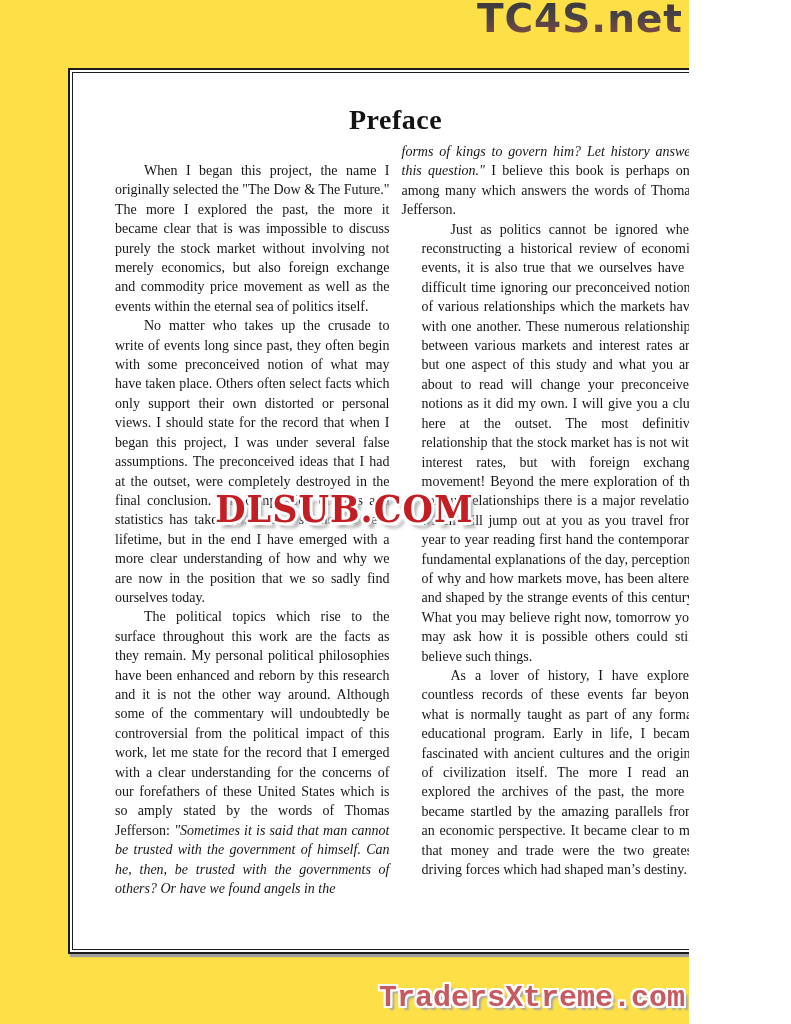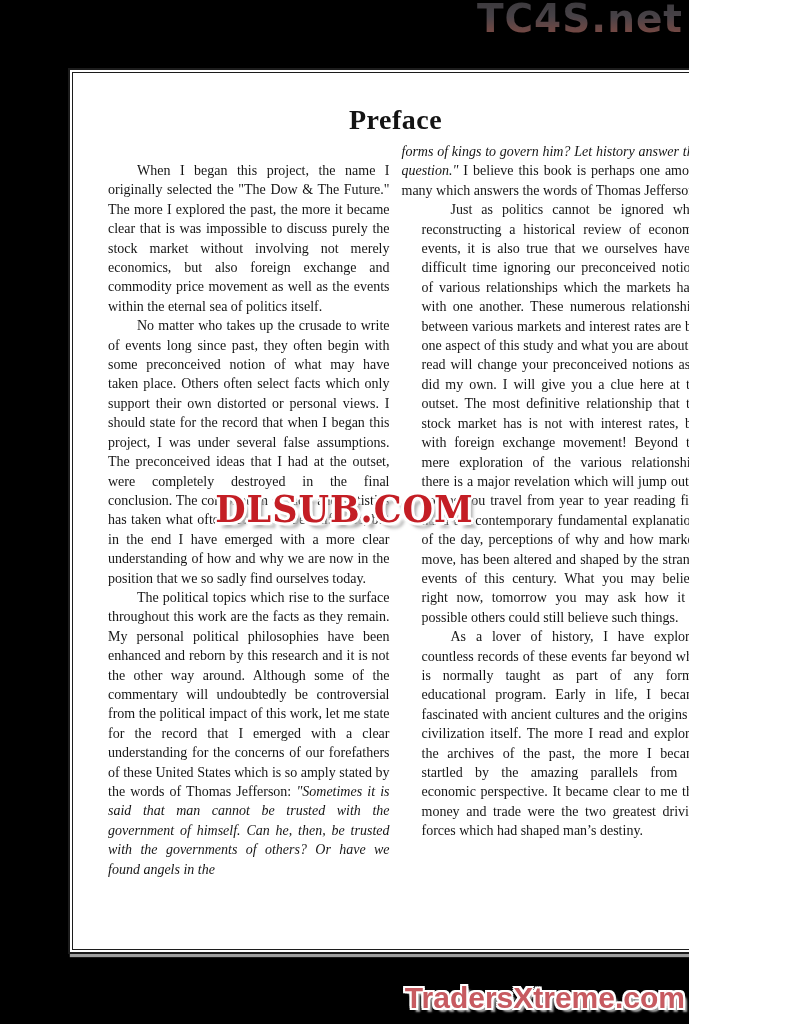--- a/index.html
+++ b/index.html
@@ -1,21 +1,21 @@
 <!DOCTYPE html>
 <html lang="en"><head>
 <meta charset="utf-8">
 <style>
   * { margin: 0; padding: 0; box-sizing: border-box; }
   html, body { background: #ffffff; }
   .canvas {
     position: relative;
     width: 689px;
     height: 1024px;
-    background: #000000;
+    background: #fde047;
     overflow: hidden;
     font-family: "Liberation Serif", serif;
   }
 
   
   .tc4s {
     position: absolute;
     top: -4px;
     right: 6px;
     font-family: "DejaVu Sans", sans-serif;
@@ -37,21 +37,21 @@
     height: 886px;
     border: 2px solid #1c1c1c;
     box-shadow: 2px 3px 1px #9f9f9f;
     background: #ffffff;
   }
   .frame-inner {
     position: absolute;
     inset: 2px;
     border: 1px solid #1c1c1c;
     overflow: hidden;
-    padding: 0 15px;
+    padding: 0 22px;
   }
 
   .title {
     margin-top: 31px;
     text-align: center;
     font-family: "Liberation Serif", serif;
     font-weight: 700;
     font-size: 28px;
     color: #141414;
     letter-spacing: 0.5px;
@@ -96,21 +96,21 @@
       -3px 0 0 #ffffff, 3px 0 0 #ffffff,
       0 -3px 0 #ffffff, 0 3px 0 #ffffff,
       5px 6px 3px #b4b4b4;
   }
 
   
   .traders {
     position: absolute;
     top: 981px;
     right: 4px;
-    font-family: Liberation Sans, sans-serif;
+    font-family: Liberation Mono, monospace;
     font-weight: 700;
     font-size: 30px;
     letter-spacing: 0px;
     color: #c75a60;
     text-shadow:
       -2px -2px 0 #ffffff, 2px -2px 0 #ffffff,
       -2px 2px 0 #ffffff, 2px 2px 0 #ffffff,
       -2px 0 0 #ffffff, 2px 0 0 #ffffff,
       0 -2px 0 #ffffff, 0 2px 0 #ffffff,
       4px 4px 2px #a8a8a8;

